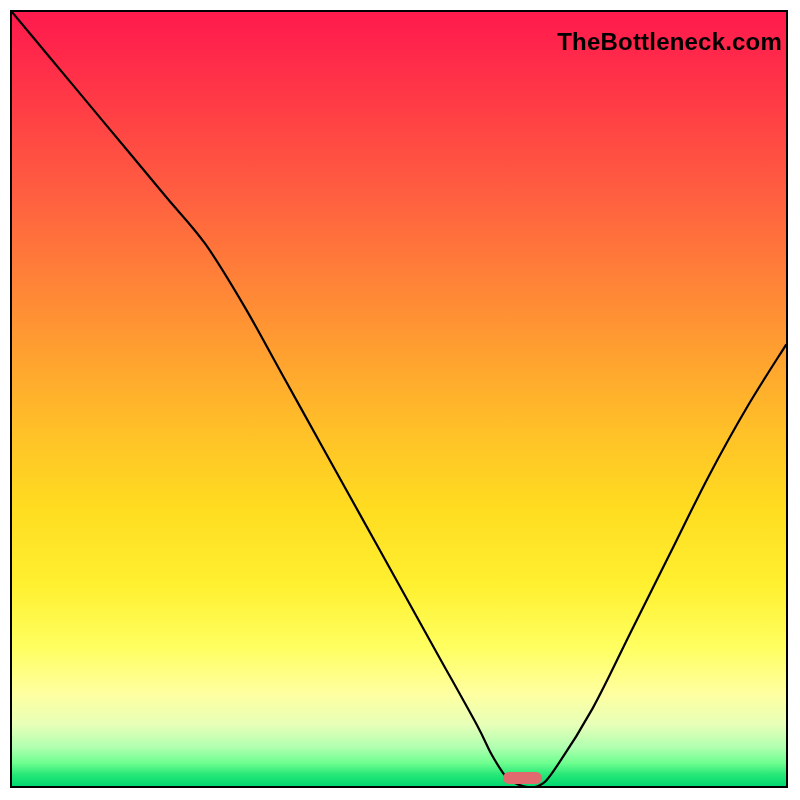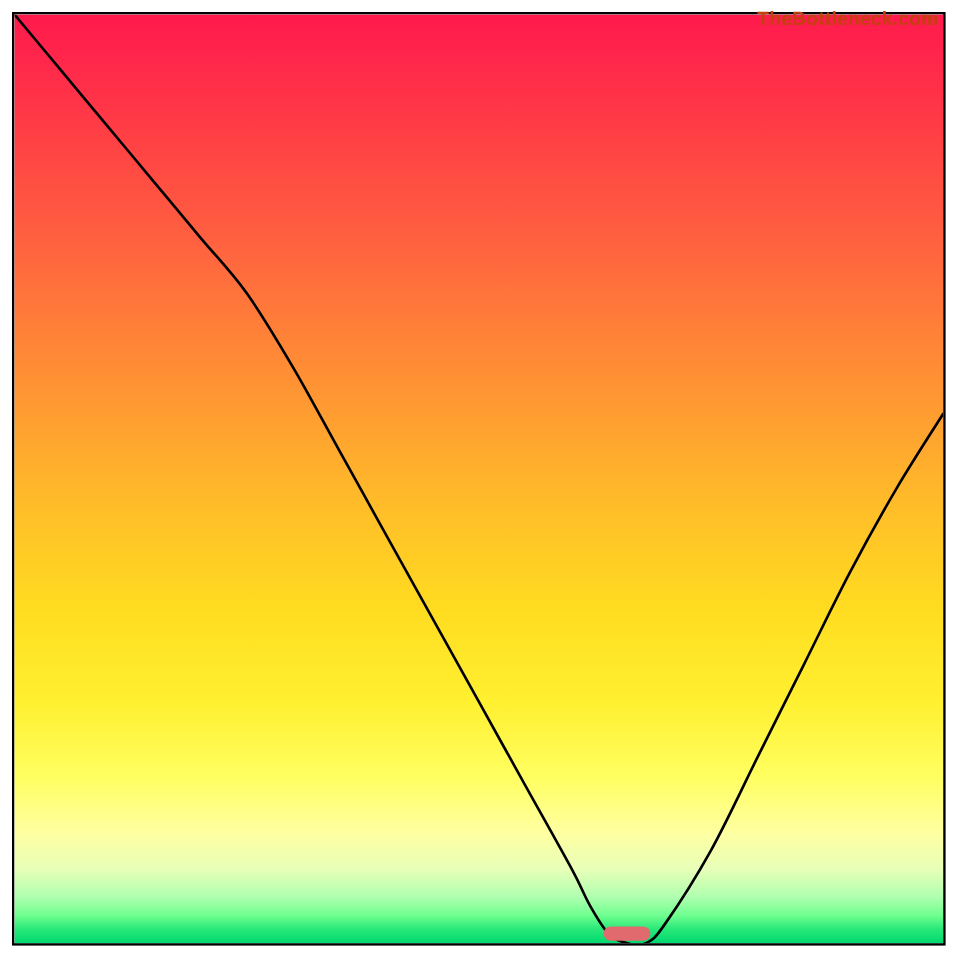--- a/index.html
+++ b/index.html
@@ -47,26 +47,26 @@
       #ffffa0 88%,
       #e8ffb8 92%,
       #b0ffb0 95%,
       #70ff90 97%,
       #28e878 98.5%,
       #00d870 100%
     );
   }
   .watermark {
     position: absolute;
-    top: 8px;
+    top: 28px;
     right: 18px;
     font-family: Arial, Helvetica, sans-serif;
-    font-size: 16px;
+    font-size: 24px;
     font-weight: 600;
-    color: #c2410c;
+    color: #000000;
     letter-spacing: 0.2px;
   }
   .curve {
     position: absolute;
     left: 0;
     top: 0;
     width: 774px;
     height: 774px;
   }
   .marker {

